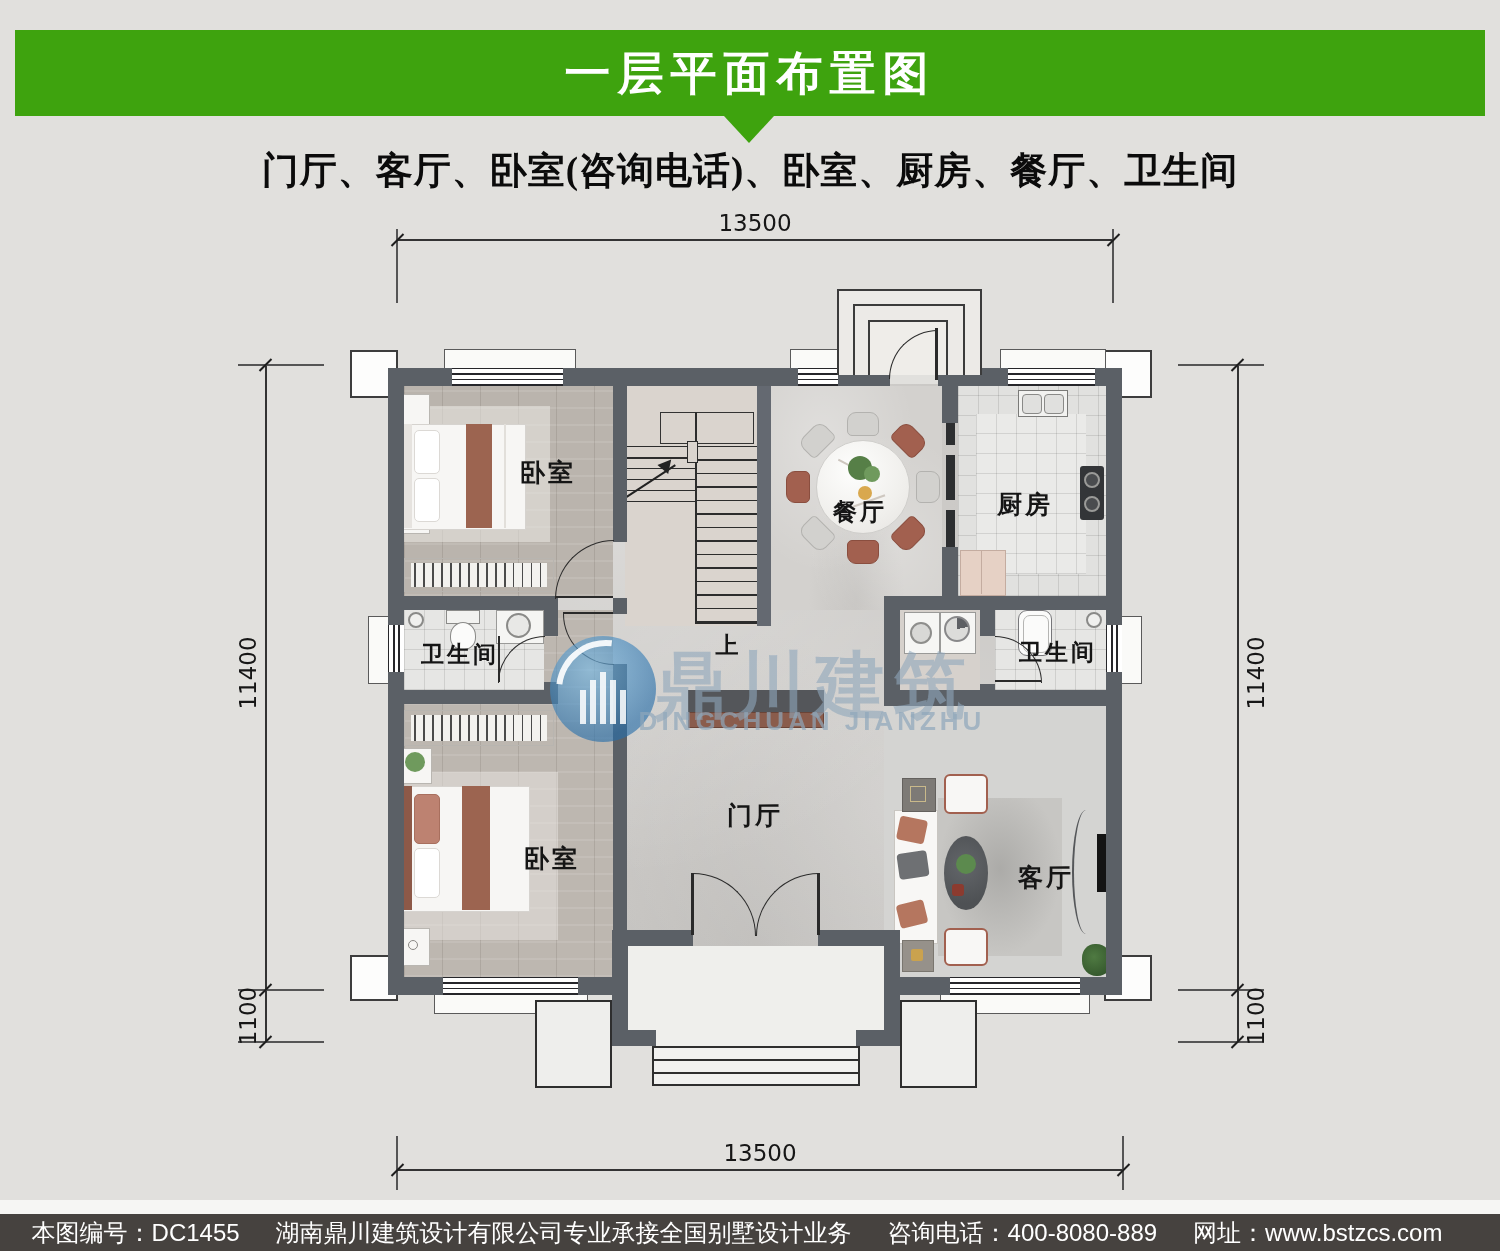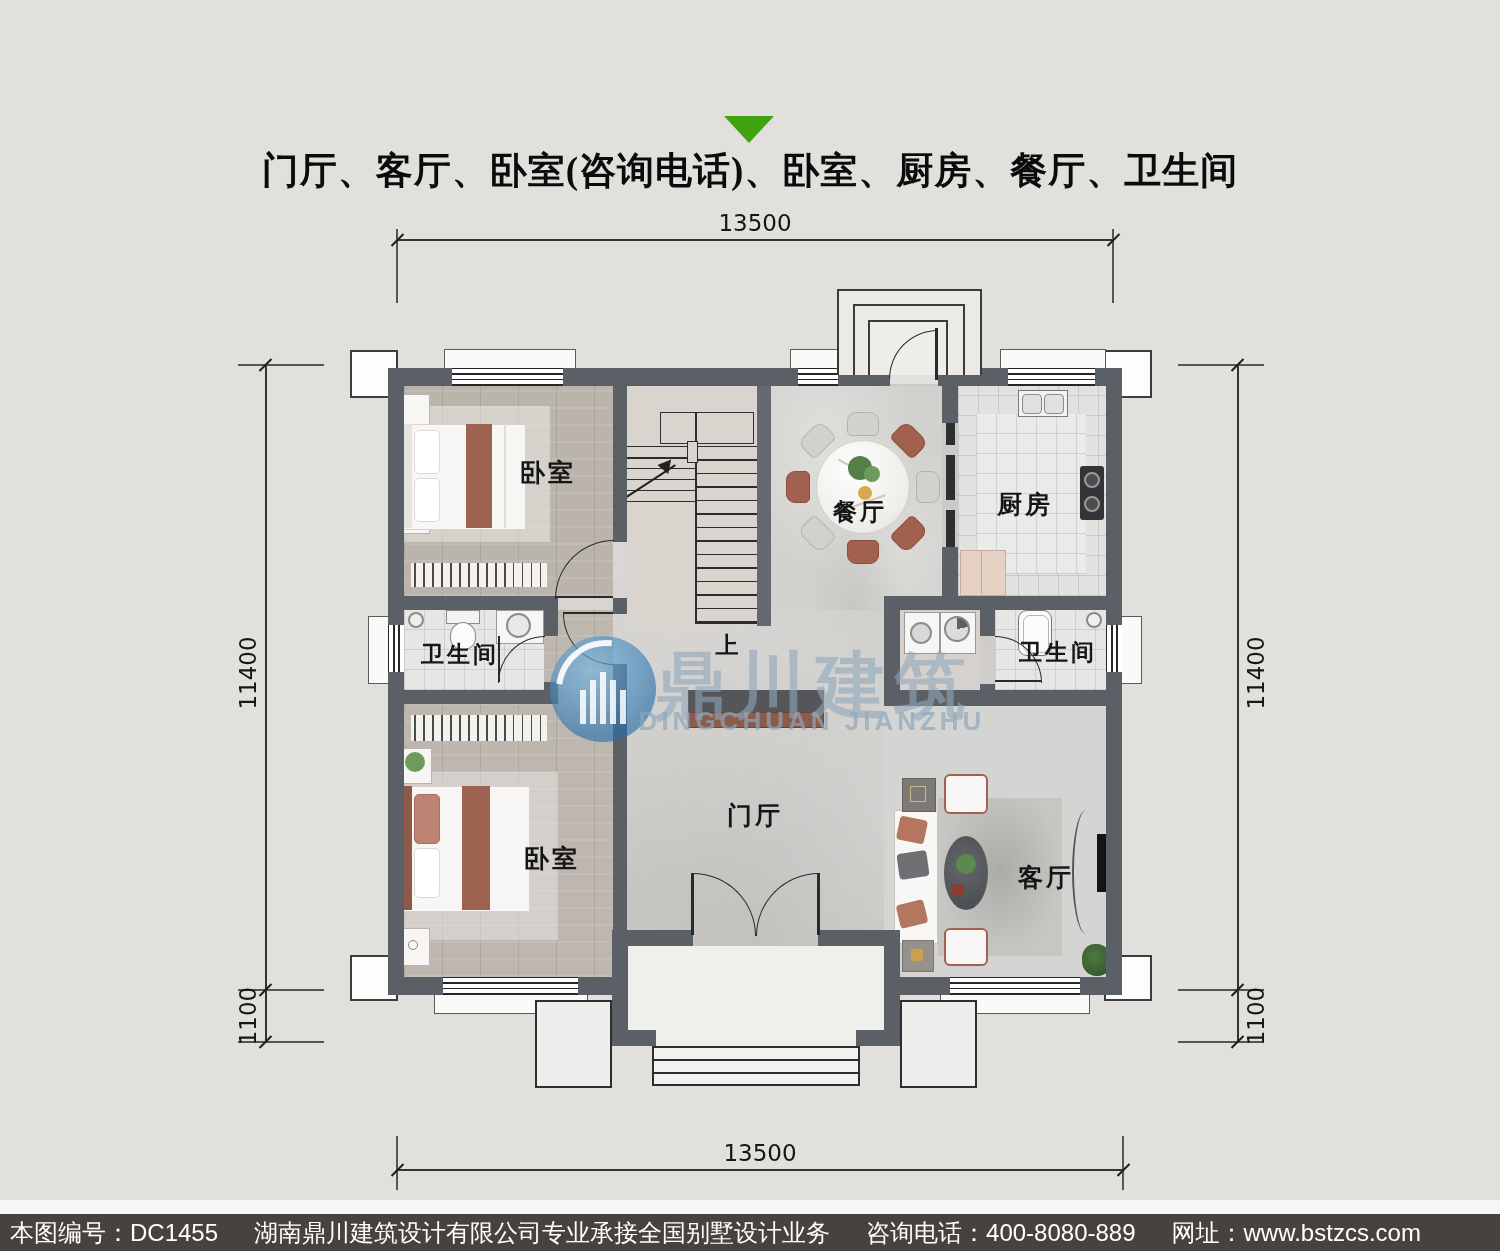--- a/index.html
+++ b/index.html
@@ -44,29 +44,32 @@
          font-weight:700;letter-spacing:8px;color:rgba(143,166,187,0.60);white-space:nowrap;}
   #wm-en{left:612px;top:706px;width:400px;text-align:center;font-size:26px;font-weight:700;
          letter-spacing:4px;color:rgba(143,166,187,0.70);white-space:nowrap;}
   #wm-logo{left:550px;top:636px;width:106px;height:106px;border-radius:50%;
            background:radial-gradient(circle at 38% 32%,rgba(120,185,228,.65),rgba(38,110,170,.62) 70%);}
   #wm-logo .bar{position:absolute;bottom:18px;background:rgba(255,255,255,.85);width:6px;}
   #wm-logo .swoosh{position:absolute;left:6px;top:4px;width:88px;height:88px;border-radius:50%;
            border:6px solid transparent;border-top:6px solid rgba(255,255,255,.9);transform:rotate(-38deg);}
   
   #footer{left:0;top:1214px;width:1500px;height:37px;background:#46423f;color:#fff;
-          line-height:37px;font-size:24px;white-space:nowrap;overflow:hidden;}
+          line-height:37px;font-size:24px;white-space:nowrap;overflow:hidden;text-align:center;}
   #footer span{margin-right:36px;}
   #footer span:first-child{margin-left:10px;}
 </style>
 </head>
 <body>
 
 <div id="stage">
 
+  <div class="abs" id="banner">
+    <div class="t">一层平面布置图</div>
+  </div>
   <div class="abs" id="banner-arrow"></div>
   <div class="abs" id="subtitle">门厅、客厅、卧室(咨询电话)、卧室、厨房、餐厅、卫生间</div>
 
   <div class="abs dline" style="left:397px;top:239px;width:716px;height:1.5px"></div>
   <div class="abs ext" style="left:396px;top:229px;width:1.5px;height:74px"></div>
   <div class="abs ext" style="left:1112px;top:229px;width:1.5px;height:74px"></div>
   <div class="abs tick" style="left:389px;top:239px"></div>
   <div class="abs tick" style="left:1105px;top:239px"></div>
   <div class="abs dimtxt" style="left:695px;top:210px;width:120px">13500</div>
 

